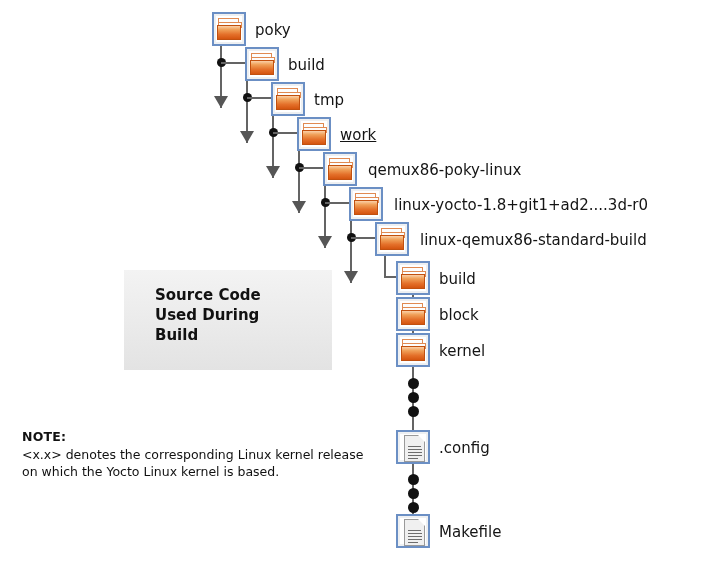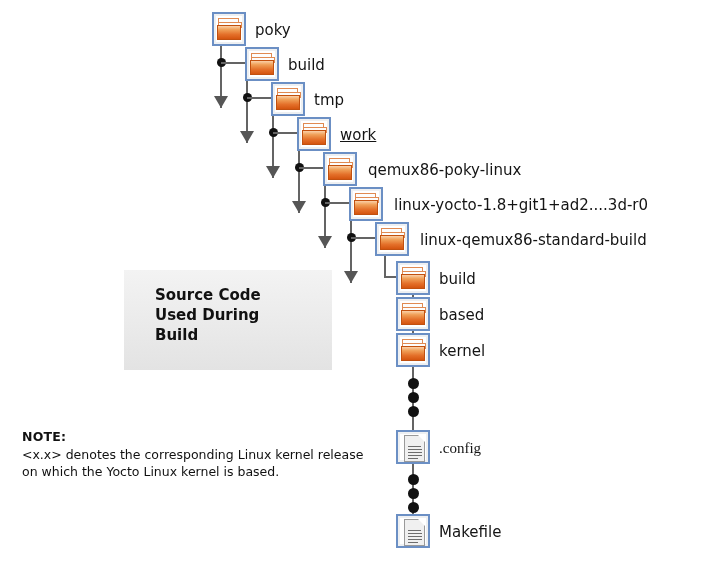--- a/index.html
+++ b/index.html
@@ -245,21 +245,21 @@
   </div>
 
   <div class="node" style="left:396px;top:297px;">
     <div class="icon">
       <div class="folder">
           <div class="back"></div>
           <div class="back2"></div>
           <div class="body"></div>
         </div>
     </div>
-    <div class="label" style="left:43px;top:11px;">based</div>
+    <div class="label" style="left:43px;top:11px;">block</div>
   </div>
 
   <div class="node" style="left:396px;top:333px;">
     <div class="icon">
       <div class="folder">
           <div class="back"></div>
           <div class="back2"></div>
           <div class="body"></div>
         </div>
     </div>
@@ -272,21 +272,21 @@
         <div class="page">
           <div class="fold"></div>
           <div class="ln" style="top:10px;width:13px;"></div>
           <div class="ln" style="top:13px;width:14px;"></div>
           <div class="ln" style="top:16px;width:14px;"></div>
           <div class="ln" style="top:19px;width:14px;"></div>
           <div class="ln" style="top:22px;width:10px;"></div>
         </div>
       </div>
     </div>
-    <div class="label" style="left:43px;top:11px;font-family:Liberation Serif, serif;">.config</div>
+    <div class="label" style="left:43px;top:11px;">.config</div>
   </div>
 
   <div class="node" style="left:396px;top:514px;">
     <div class="icon">
       <div class="doc">
         <div class="page">
           <div class="fold"></div>
           <div class="ln" style="top:10px;width:13px;"></div>
           <div class="ln" style="top:13px;width:14px;"></div>
           <div class="ln" style="top:16px;width:14px;"></div>

